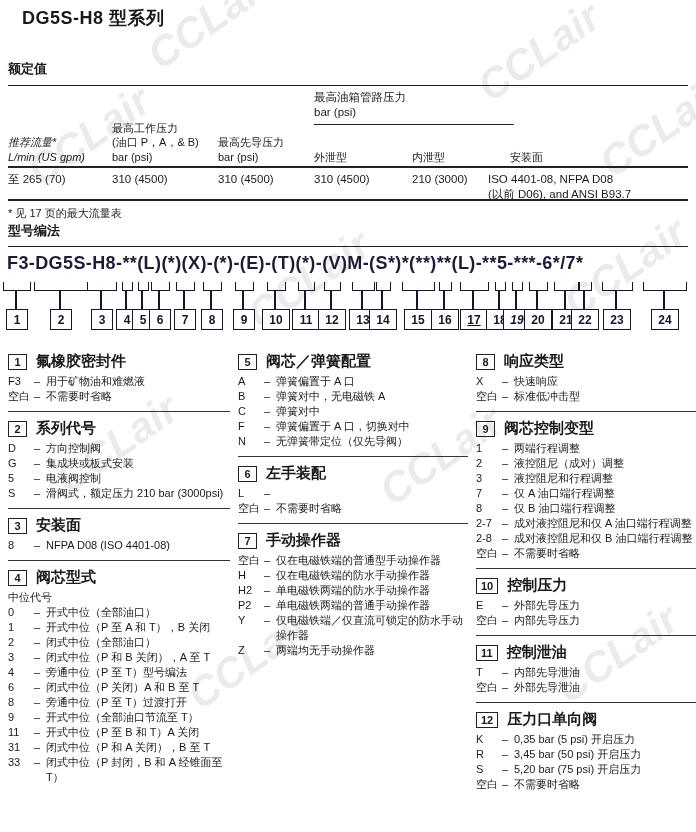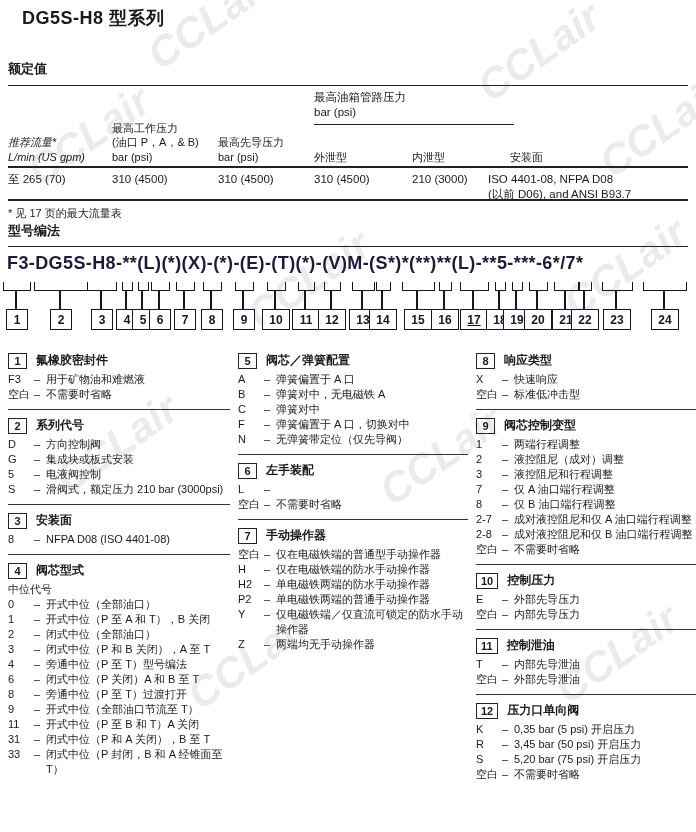--- a/index.html
+++ b/index.html
@@ -33,21 +33,21 @@
         font-size:12px;font-weight:bold;color:#15152c;background:#fff;}
   
   .legend{position:absolute;left:8px;top:352px;width:680px;display:flex;gap:8px;}
   .lcol{flex:none;}
   .lcol1{width:222px;} .lcol2{width:230px;} .lcol3{width:222px;}
   .legend-item{border-bottom:1.3px solid #333;padding-bottom:7px;margin-bottom:7px;}
   .legend-item.last{border-bottom:none;}
   .li-head{display:flex;align-items:center;gap:9px;margin-bottom:3px;}
   .li-num{border:1.3px solid #222;font-size:11px;font-weight:bold;
           padding:0px 4px;line-height:14px;min-width:9px;text-align:center;}
-  .li-title{font-size:12px;font-weight:bold;}
+  .li-title{font-size:15px;font-weight:bold;}
   .li-sub{font-size:11px;line-height:15px;}
   .entry{display:flex;font-size:11px;line-height:15px;}
   .e-code{flex:none;width:26px;}
   .e-dash{flex:none;width:12px;}
   .e-text{flex:1;}
 </style>
 </head>
 <body>
 
 <div class="page">
@@ -176,21 +176,21 @@
       <div class="stem" style="left: 443.25px;"></div>
       <div class="cbox" style="left: 431px; width: 26px;">16</div>
       <div class="bracket" style="left: 459.5px; width: 27px;"></div>
       <div class="stem" style="left: 472.25px;"></div>
       <div class="cbox" style="left: 460px; width: 26px; text-decoration: underline;">17</div>
       <div class="bracket" style="left: 494.5px; width: 9px;"></div>
       <div class="stem" style="left: 498.25px;"></div>
       <div class="cbox" style="left: 486px; width: 26px;">18</div>
       <div class="bracket" style="left: 511.5px; width: 9px;"></div>
       <div class="stem" style="left: 515.25px;"></div>
-      <div class="cbox" style="left: 503px; width: 26px;">19</div>
+      <div class="cbox" style="left: 503px; width: 26px; font-style: italic;">19</div>
       <div class="bracket" style="left: 528.5px; width: 17px;"></div>
       <div class="stem" style="left: 536.25px;"></div>
       <div class="cbox" style="left: 524px; width: 26px;">20</div>
       <div class="bracket" style="left: 553.5px; width: 23px;"></div>
       <div class="stem" style="left: 564.25px;"></div>
       <div class="cbox" style="left: 552px; width: 26px;">21</div>
       <div class="bracket" style="left: 578.5px; width: 11px;"></div>
       <div class="stem" style="left: 583.25px;"></div>
       <div class="cbox" style="left: 571px; width: 26px;">22</div>
       <div class="bracket" style="left: 601.5px; width: 29px;"></div>

